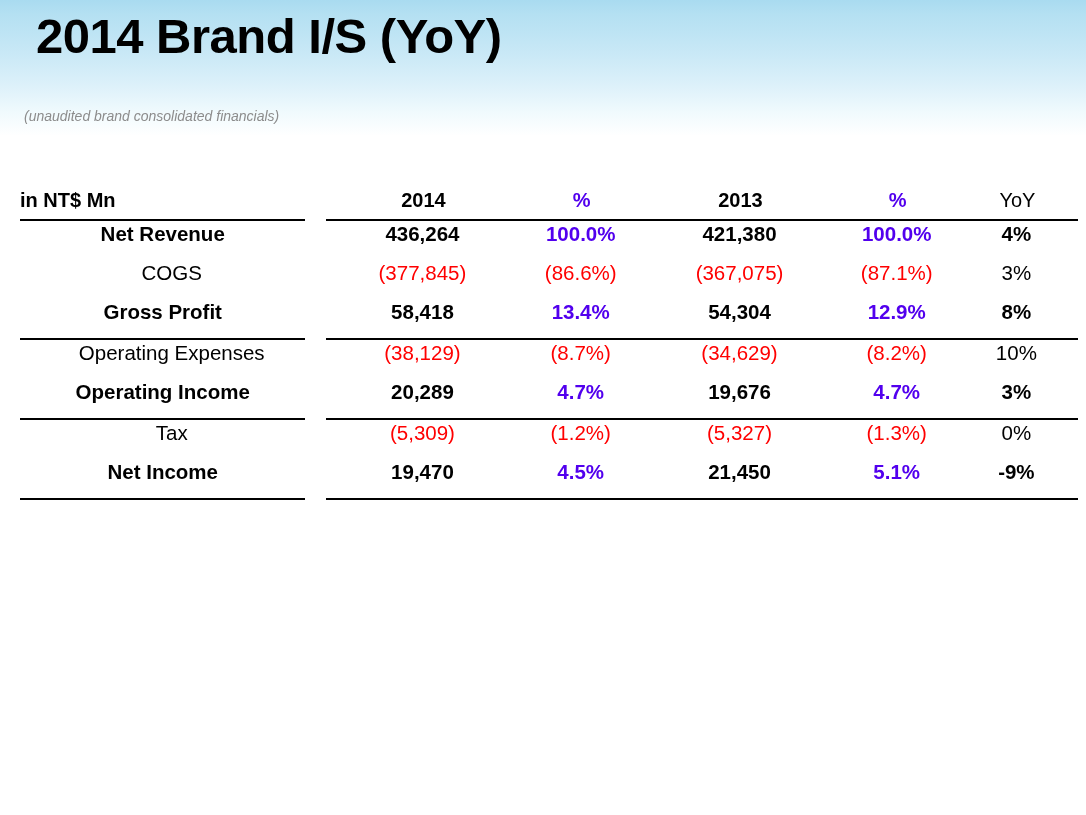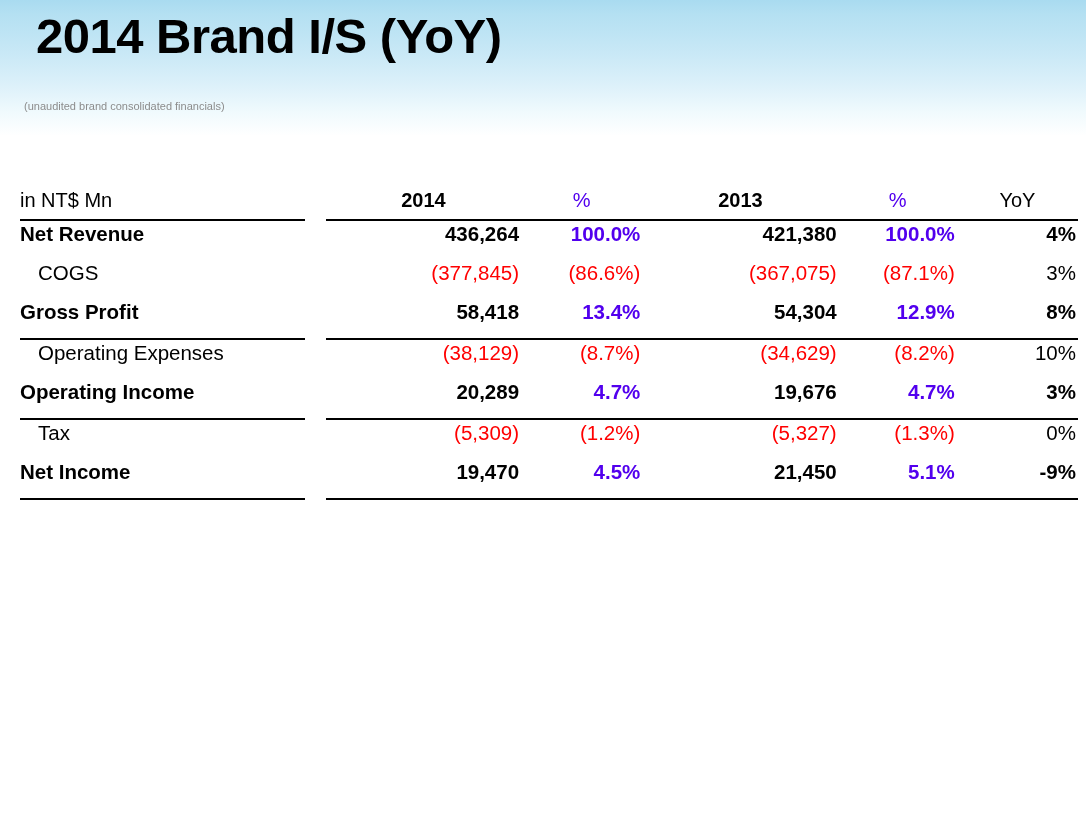--- a/index.html
+++ b/index.html
@@ -39,24 +39,25 @@
     top: 8px;
     font-size: 49px;
     font-weight: bold;
     color: #000000;
     letter-spacing: -0.5px;
     white-space: nowrap;
   }
   .subtitle {
     position: absolute;
     left: 24px;
-    top: 100px;
-    font-size: 11px;
+    top: 108px;
+    font-size: 14px;
     color: #8c8c8c;
     white-space: nowrap;
+    font-style: italic;
   }
 
   
   .fin-table {
     position: absolute;
     left: 20px;
     top: 138px;
     width: 1058px;
     border-collapse: collapse;
     table-layout: fixed;
@@ -84,25 +85,26 @@
     line-height: 26px;
     padding-bottom: 4px;
     color: #000000;
   }
   .cell.num   { text-align: right;  padding-right: 2px; }
   .cell.label { text-align: left; }
   .cell.ctr   { text-align: center; margin-top: 48px; }
 
   
   tr.r-head  .cell { font-size: 20px; line-height: 28px; padding-bottom: 5px; }
-  tr.r-body  .cell { height: 35px; }
+  tr.r-body  .cell { height: 35px; text-align: center; }
 
   
   .ruled .cell {
     border-bottom: 2.6px solid #000000;
+    font-weight: bold;
   }
 
   
   tr.bold .cell { font-weight: bold; }
 
   
   .indent-1 { padding-left: 18px; }
 
   
   .neg  { color: #ff0000; }

